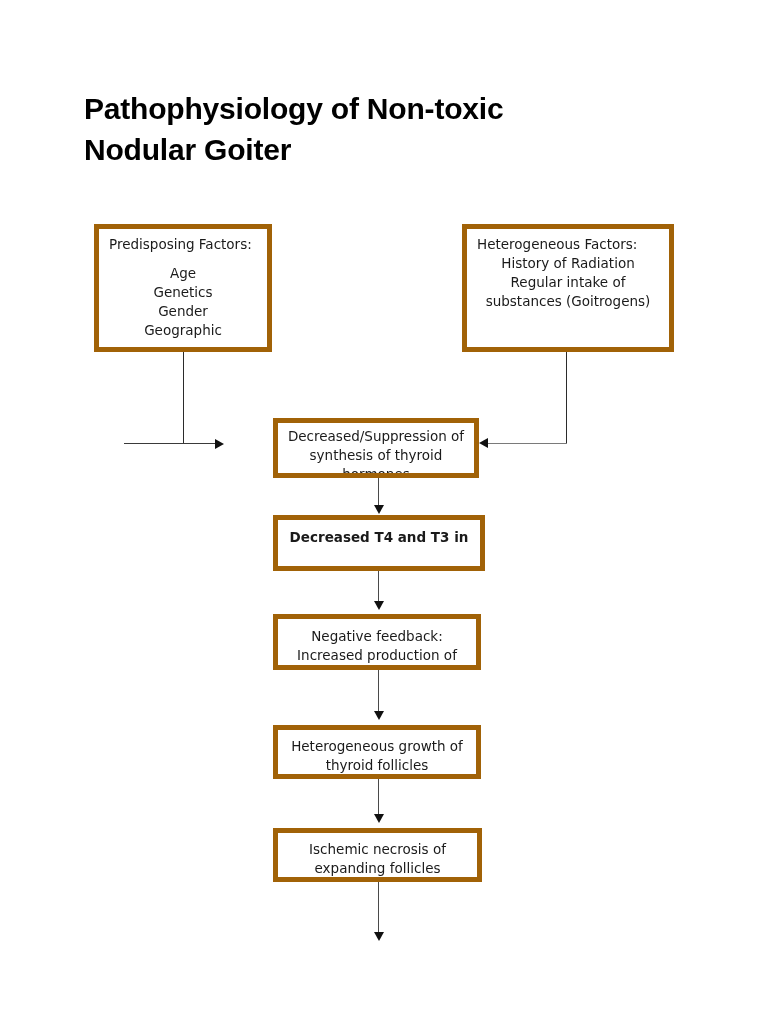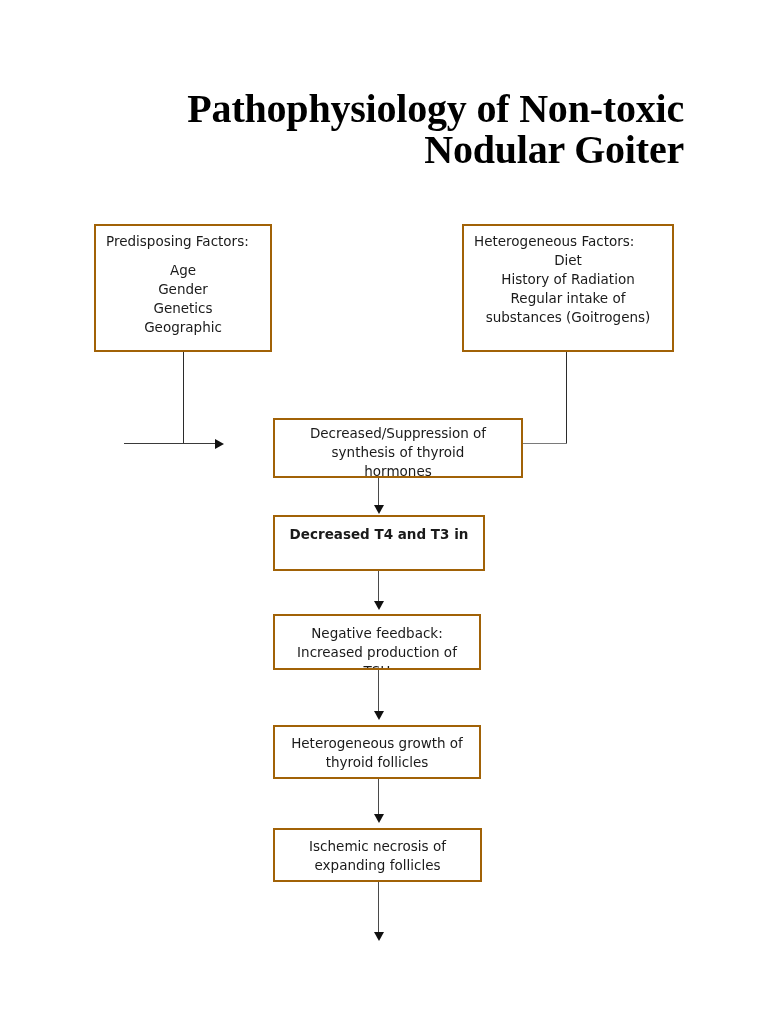--- a/index.html
+++ b/index.html
@@ -18,35 +18,35 @@
     background: #ffffff;
     overflow: hidden;
   }
 
   
   #title {
     position: absolute;
     left: 84px;
     top: 88px;
     width: 600px;
-    text-align: right;
-    font-family: Liberation Serif, serif;
+    text-align: left;
+    font-family: Liberation Sans, sans-serif;
     font-weight: bold;
-    font-size: 40px;
+    font-size: 30px;
     line-height: 41px;
     color: #000000;
     letter-spacing: -0.2px;
   }
   #title .tline { display: block; }
 
   
   .node {
     position: absolute;
     box-sizing: border-box;
-    border: 2px solid #a16207;
+    border: 5px solid #a16207;
     background: #ffffff;
     color: #1a1a1a;
     font-family: "DejaVu Sans", sans-serif;
     font-size: 13.5px;
     line-height: 19px;
     overflow: hidden;
   }
   .node .inner {
     padding-top: 6px;
   }
@@ -55,21 +55,21 @@
   .l  { text-align: left; padding-left: 10px; }
 
   
   #box-predisposing {
     left: 94px;  top: 224px;  width: 178px;  height: 128px;
   }
   #box-precipitating {
     left: 462px; top: 224px;  width: 212px;  height: 128px;
   }
   #box-decreased-synthesis {
-    left: 273px; top: 418px;  width: 250px;  height: 60px;
+    left: 273px; top: 418px;  width: 206px;  height: 60px;
   }
   #box-decreased-t4t3 {
     left: 273px; top: 515px;  width: 212px;  height: 56px; font-weight: bold;
   }
   #box-negative-feedback {
     left: 273px; top: 614px;  width: 208px;  height: 56px;
   }
   #box-heterogeneous {
     left: 273px; top: 725px;  width: 208px;  height: 54px;
   }
@@ -121,30 +121,29 @@
 
   <div id="title">
     <span class="tline">Pathophysiology of Non-toxic</span>
     <span class="tline">Nodular Goiter</span>
   </div>
 
   <div class="node" id="box-predisposing">
     <div class="inner">
       <span class="line l">Predisposing Factors:</span>
       <span class="line c" style="padding-top:10px">Age</span>
+      <span class="line c">Genetics</span>
       <span class="line c">Gender</span>
-      <span class="line c">Genetics</span>
       <span class="line c">Geographic</span>
     </div>
   </div>
 
   <div class="node" id="box-precipitating">
     <div class="inner">
       <span class="line l">Heterogeneous Factors:</span>
-      <span class="line c">Diet</span>
       <span class="line c">History of Radiation</span>
       <span class="line c">Regular intake of</span>
       <span class="line c">substances (Goitrogens)</span>
     </div>
   </div>
 
   <div class="vline dark" style="left:183px; top:352px; height:91px;"></div>
   <div class="hline" style="left:124px; top:443px; width:97px;"></div>
   <div class="arrow-right" style="left:215px; top:439px;"></div>
 

